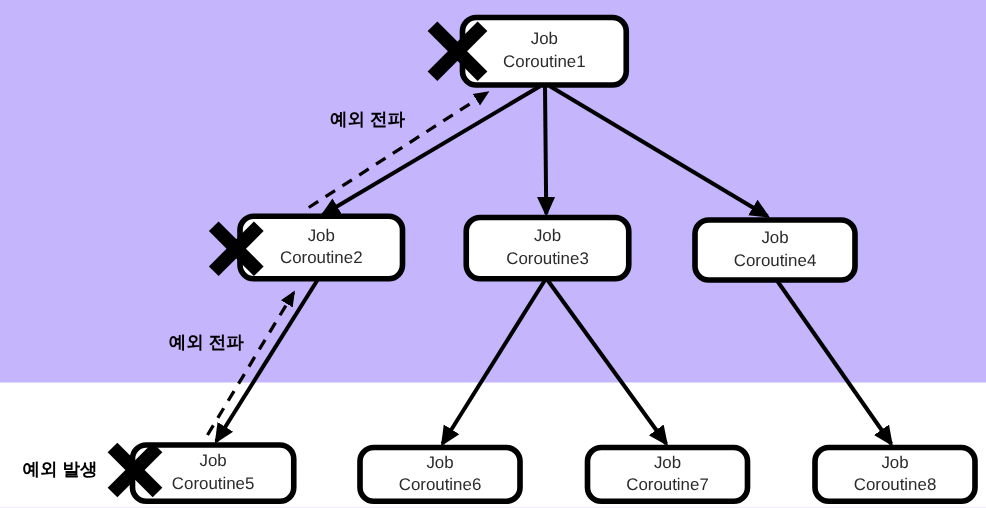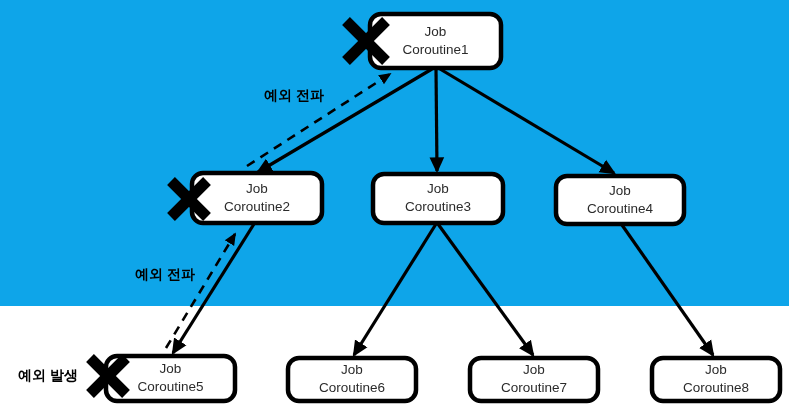--- a/index.html
+++ b/index.html
@@ -10,21 +10,21 @@
   body {
     width: 789px;
     height: 406px;
     font-family: "Liberation Sans", sans-serif;
     overflow: hidden;
   }
   #diagram-root {
     position: relative;
     width: 789px;
     height: 306px;
-    background: #0ea5e9;
+    background: #c4b5fd;
   }
   svg.canvas {
     position: absolute;
     top: 0;
     left: 0;
     width: 789px;
     height: 406px;
   }
   .node-box {
     fill: #ffffff;

